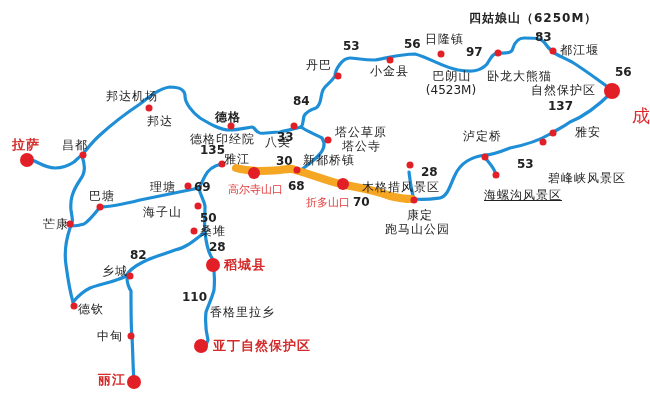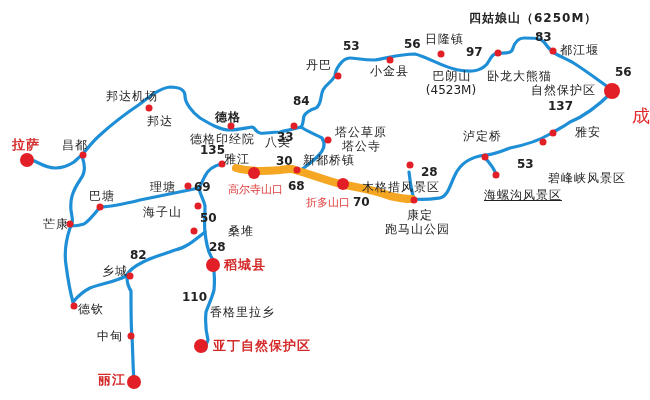--- a/index.html
+++ b/index.html
@@ -105,21 +105,21 @@
 <div class="lbl" style="left:303px;top:154px;">新都桥镇</div>
 <div class="lbl" style="left:215px;top:111px;font-weight:bold;">德格</div>
 <div class="lbl" style="left:190px;top:133px;">德格印经院</div>
 <div class="lbl" style="left:224px;top:153px;">雅江</div>
 <div class="lbl" style="left:106px;top:90px;">邦达机场</div>
 <div class="lbl" style="left:147px;top:115px;">邦达</div>
 <div class="lbl" style="left:62px;top:139px;">昌都</div>
 <div class="lbl" style="left:89px;top:190px;">巴塘</div>
 <div class="lbl" style="left:150px;top:181px;">理塘</div>
 <div class="lbl" style="left:143px;top:206px;">海子山</div>
-<div class="lbl" style="left:200px;top:225px;margin-left:28px;">桑堆</div>
+<div class="lbl" style="left:200px;top:225px;">桑堆</div>
 <div class="lbl" style="left:43px;top:218px;">芒康</div>
 <div class="lbl" style="left:102px;top:265px;">乡城</div>
 <div class="lbl" style="left:78px;top:303px;">德钦</div>
 <div class="lbl" style="left:97px;top:330px;">中甸</div>
 <div class="lbl" style="left:210px;top:306px;">香格里拉乡</div>
 <div class="lbl" style="left:463px;top:130px;">泸定桥</div>
 <div class="lbl" style="left:575px;top:126px;">雅安</div>
 <div class="lbl" style="left:548px;top:140px;margin-top:32px;">碧峰峡风景区</div>
 <div class="lbl" style="left:484px;top:189px;text-decoration:underline;">海螺沟风景区</div>
 <div class="lbl" style="left:362px;top:181px;">木格措风景区</div>

